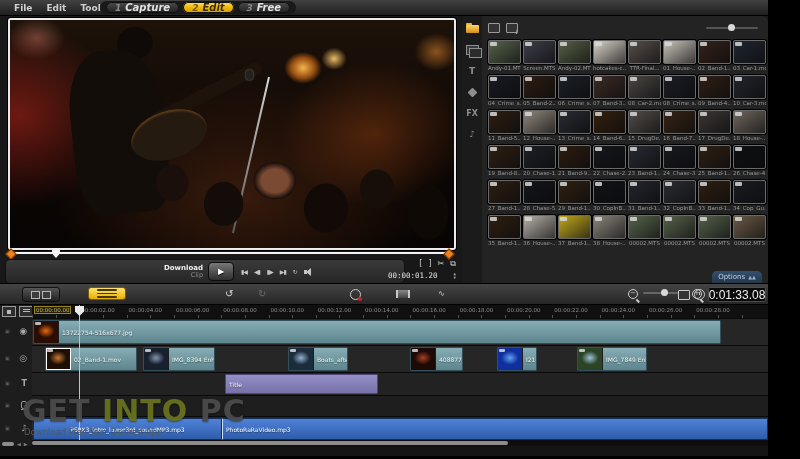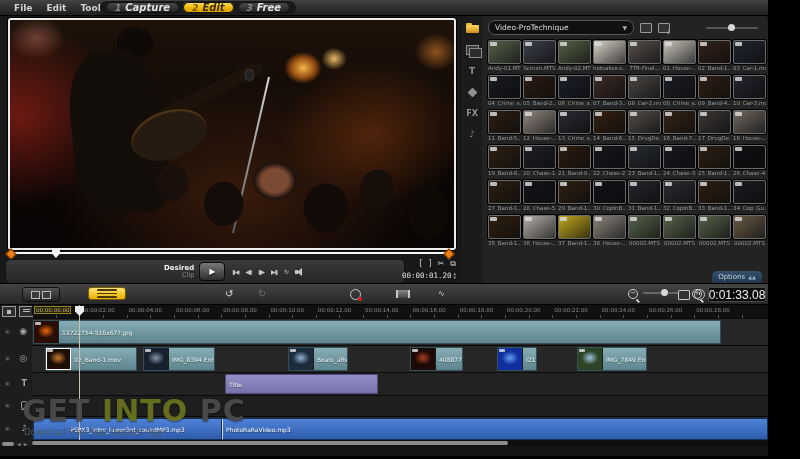--- a/index.html
+++ b/index.html
@@ -60,21 +60,21 @@
   .pc-labels{margin-left:158px;text-align:right;line-height:1}
   .pc-labels .p{font-size:7px;font-weight:bold;color:#f0f0f0}
   .pc-labels .c{font-size:6.5px;color:#8a8a8a}
   .playbtn{width:24px;height:17px;margin-left:5px;border-radius:4px;background:linear-gradient(#787878,#2e2e2e);border:1px solid #0c0c0c;color:#fff;font-size:8px;display:flex;align-items:center;justify-content:center;text-shadow:0 1px 1px #000}
   .tbtn{color:#c6c6c6;font-size:6px;margin-left:7px;letter-spacing:-1px}
   .vol{position:relative;width:11px;height:8px;margin-left:7px}
   .vol::before{content:"";position:absolute;left:0;top:2.5px;width:3px;height:3.5px;background:#c6c6c6}
   .vol::after{content:"";position:absolute;left:2px;top:0;border-right:5px solid #c6c6c6;border-top:4px solid transparent;border-bottom:4px solid transparent}
   .util{position:absolute;left:408px;top:243px;width:48px;height:24px}
   .util .icons{display:flex;gap:6px;color:#d2d2d2;font-size:8px;justify-content:flex-end}
-  .util .tc{margin-top:2px;display:flex;align-items:center;justify-content:flex-end;gap:2px;color:#e6e6e6;font-size:7.5px;font-family:"DejaVu Sans Mono",monospace}
+  .util .tc{margin-top:2px;display:flex;align-items:center;justify-content:flex-end;gap:16px;color:#e6e6e6;font-size:7.5px;font-family:"DejaVu Sans Mono",monospace}
   .spin{display:flex;flex-direction:column;font-size:4px;color:#aaa;line-height:.9}
 
   
   .library{position:absolute;left:462px;top:0;width:306px;height:267px;background:#232323;border-radius:6px 6px 0 0;display:flex}
   .lib-side{width:22px;background:#1b1b1b;border-radius:6px 0 0 0;display:flex;flex-direction:column;align-items:center;padding-top:7px;gap:9px}
   .licon{width:15px;height:12px;display:flex;align-items:center;justify-content:center;color:#8e8e8e;font-size:9px;font-weight:bold}
   .folder{position:relative;width:13px;height:8px;background:linear-gradient(#ffd860,#d09018);border-radius:1px}
   .folder::before{content:"";position:absolute;top:-2px;left:0;width:6px;height:2px;background:#e8b838;border-radius:1px 1px 0 0}
   .ph-ic{position:relative;width:11px;height:8px;border:1px solid #8e8e8e;background:#3a3a3a}
   .ph-ic::after{content:"";position:absolute;left:2px;top:2px;width:11px;height:8px;border:1px solid #8e8e8e;background:#2c2c2c}
@@ -208,21 +208,21 @@
         </div>
       </div>
       <div class="scrub">
         <div class="line"></div>
         <div class="dmark" style="left:-1px"></div>
         <div class="dmark" style="right:-1px"></div>
         <div class="playcur"></div>
       </div>
       <div class="transport">
         <div class="pc-labels">
-          <div class="p">Desired</div>
+          <div class="p">Download</div>
           <div class="c">Clip</div>
         </div>
         <div class="playbtn">▶</div>
         <span class="tbtn">▮◀</span>
         <span class="tbtn">◀▮</span>
         <span class="tbtn">▮▶</span>
         <span class="tbtn">▶▮</span>
         <span class="tbtn">↻</span>
         <span class="vol"></span>
       </div>
@@ -253,24 +253,20 @@
           </span>
         <span class="licon">T</span>
         <span class="licon">
             <span class="dia"></span>
           </span>
         <span class="licon" style="font-size:8px">FX</span>
         <span class="licon">♪</span>
       </div>
       <div class="lib-content">
         <div class="lib-top">
-          <div class="dropdown">
-            <span>Video-ProTechnique</span>
-            <span class="car">▼</span>
-          </div>
           <span class="mini-ic"></span>
           <span class="mini-ic dl"></span>
           <div class="zoomslider">
               <span class="knob"></span>
             </div>
         </div>
         <div class="grid">
             <div class="cell">
               <div class="thumb" style="background: linear-gradient(145deg, rgb(86, 99, 74), rgb(10, 10, 12) 135%);">
                 <span class="tbadge"></span>

